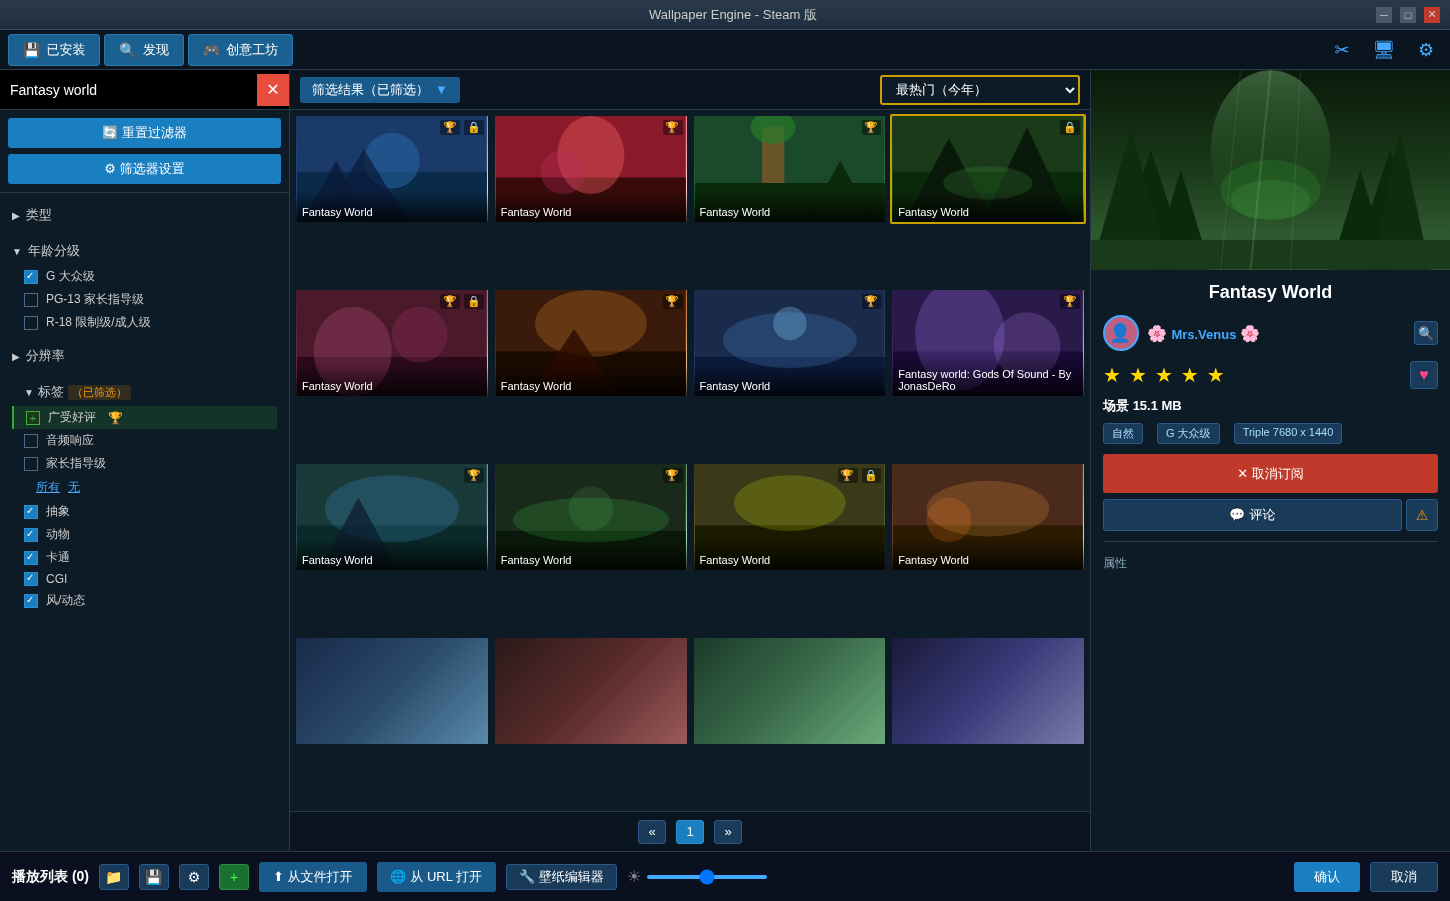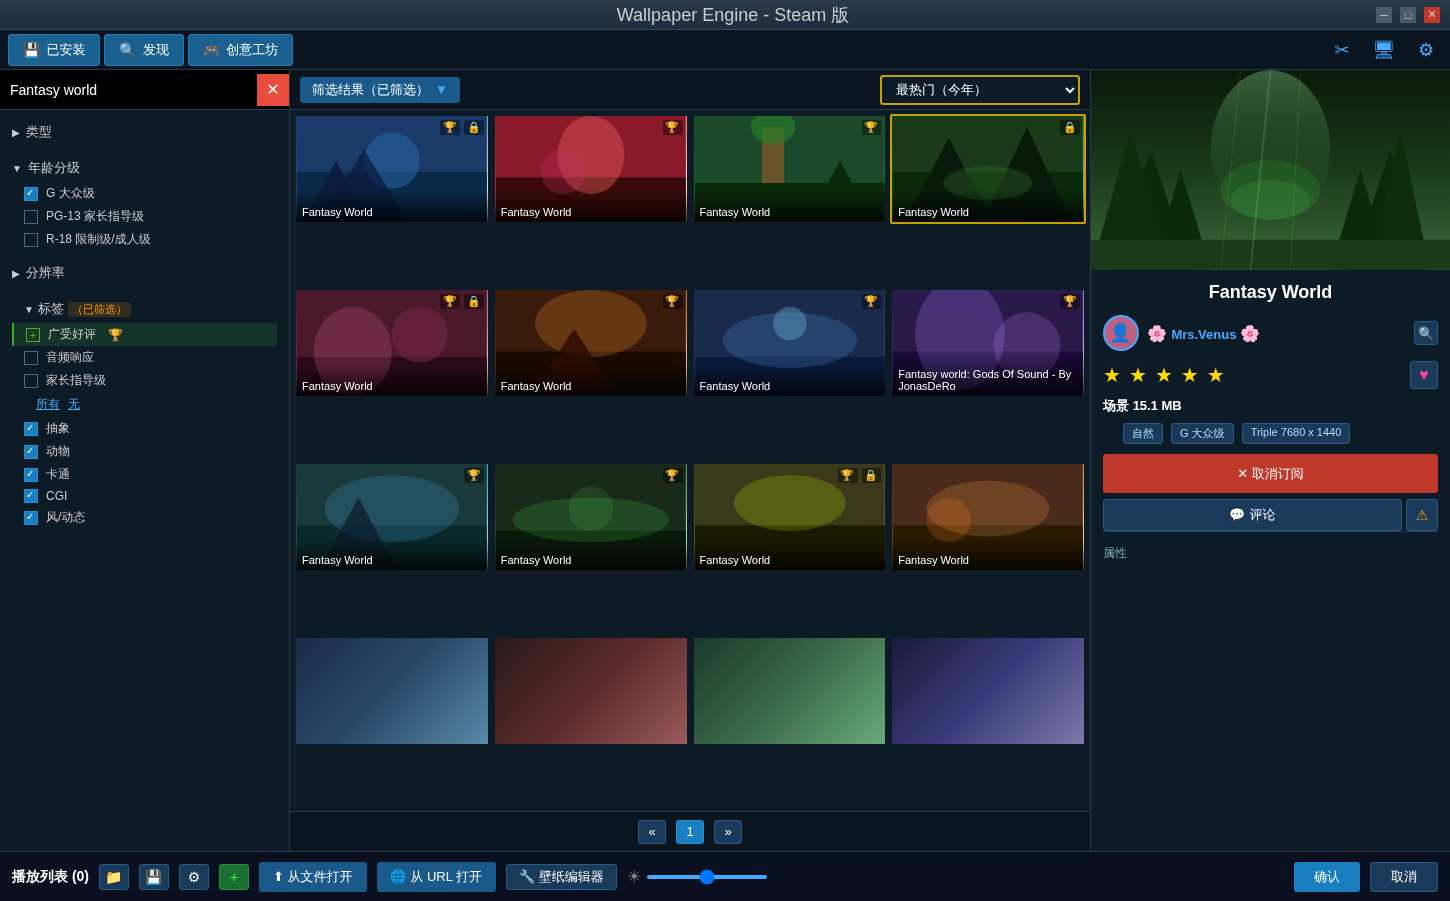--- a/index.html
+++ b/index.html
@@ -17,21 +17,21 @@
     .title-bar {
       height: 30px;
       background: linear-gradient(to bottom, #2a3a4a, #1e2e3e);
       display: flex;
       align-items: center;
       justify-content: space-between;
       padding: 0 10px;
       border-bottom: 1px solid #3a4a5a;
     }
     .title-bar-title {
-      font-size: 18px;
+      font-size: 13px;
       color: #ccc;
       flex: 1;
       text-align: center;
     }
     .title-bar-controls {
       display: flex;
       gap: 8px;
     }
     .title-bar-btn {
       width: 16px;
@@ -446,24 +446,23 @@
 
     .info-row {
       font-size: 13px;
       color: #ccc;
       margin-bottom: 8px;
     }
     .info-row span { color: #fff; font-weight: bold; }
 
     .tags-row {
       display: flex;
-      gap: 8px;
+      gap: 14px;
       flex-wrap: wrap;
       margin-bottom: 10px;
-      margin-left: 20px;
     }
     .tag-badge {
       background: #1a3a5a;
       border: 1px solid #2a5a8a;
       border-radius: 3px;
       padding: 2px 8px;
       font-size: 11px;
       color: #adf;
     }
 
@@ -476,20 +475,21 @@
       font-size: 13px;
       cursor: pointer;
       border-radius: 3px;
       margin-bottom: 6px;
       display: flex; align-items: center; justify-content: center; gap: 6px;
     }
 
     .comment-row {
       display: flex;
       gap: 4px;
+      margin-bottom: 10px;
       justify-content: center;
     }
     .comment-btn {
       flex: 1;
       height: 32px;
       background: #1a3a5a;
       border: 1px solid #2a5a8a;
       color: #fff;
       font-size: 13px;
       cursor: pointer;
@@ -660,20 +660,24 @@
 
 <div class="main-layout">
 
   <div class="sidebar">
 
     <div class="search-bar">
       <input class="search-input" type="text" value="Fantasy world" style="">
       <button class="search-clear-btn">✕</button>
     </div>
 
+    <div class="filter-buttons">
+      <button class="filter-btn reset">🔄 重置过滤器</button>
+      <button class="filter-btn settings">⚙ 筛选器设置</button>
+    </div>
 
     <div class="filter-scroll">
 
       <div class="filter-section">
         <div class="filter-section-header">
           <span class="triangle">▶</span>
           <span>类型</span>
         </div>
       </div>
 

